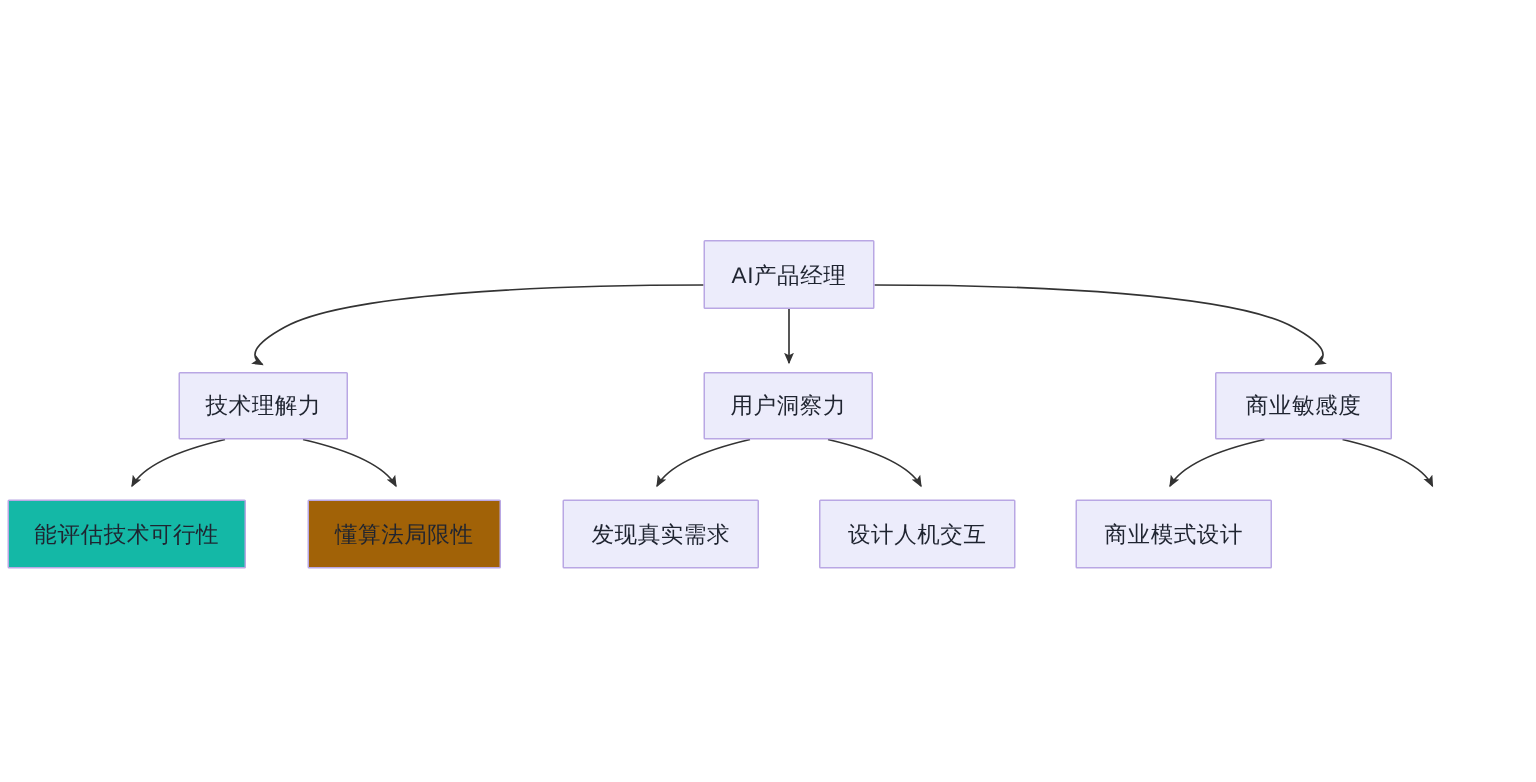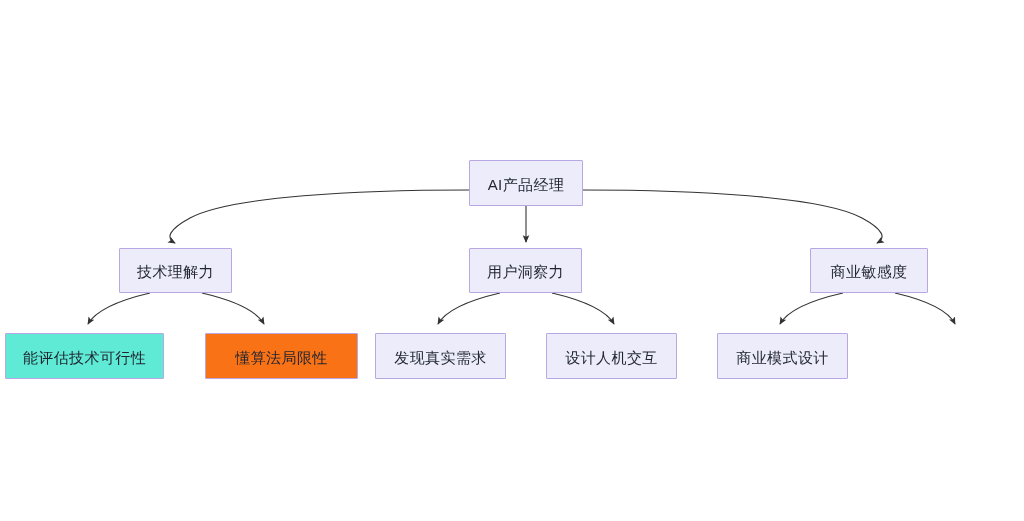--- a/index.html
+++ b/index.html
@@ -82,24 +82,24 @@
   <div class="node" id="node-root" style="left: 469px; top: 160px; width: 114px; height: 46px; background: rgb(236, 236, 251); border-color: rgb(185, 167, 228); color: rgb(31, 36, 48);">
     <span class="node-label">AI产品经理</span>
   </div>
   <div class="node" id="node-branch-1" style="left: 469px; top: 248px; width: 113px; height: 45px; background: rgb(236, 236, 251); border-color: rgb(185, 167, 228); color: rgb(31, 36, 48); text-align: right;">
     <span class="node-label">用户洞察力</span>
   </div>
   <div class="node" id="node-branch-2" style="left: 810px; top: 248px; width: 118px; height: 45px; background: rgb(236, 236, 251); border-color: rgb(185, 167, 228); color: rgb(31, 36, 48);">
     <span class="node-label">商业敏感度</span>
   </div>
 
-  <div class="node" id="node-leaf-0-0" style="left: 5px; top: 333px; width: 159px; height: 46px; background: #5eead4; border-color: rgb(185, 167, 228); color: rgb(31, 36, 48);">
+  <div class="node" id="node-leaf-0-0" style="left: 5px; top: 333px; width: 159px; height: 46px; background: #14b8a6; border-color: rgb(185, 167, 228); color: rgb(31, 36, 48);">
     <span class="node-label">能评估技术可行性</span>
   </div>
-  <div class="node" id="node-leaf-0-1" style="left: 205px; top: 333px; width: 153px; height: 46px; background: #f97316; border-color: rgb(185, 167, 228); color: rgb(31, 36, 48);">
+  <div class="node" id="node-leaf-0-1" style="left: 205px; top: 333px; width: 129px; height: 46px; background: #a16207; border-color: rgb(185, 167, 228); color: rgb(31, 36, 48);">
     <span class="node-label">懂算法局限性</span>
   </div>
   <div class="node" id="node-leaf-1-0" style="left: 375px; top: 333px; width: 131px; height: 46px; background: rgb(236, 236, 251); border-color: rgb(185, 167, 228); color: rgb(31, 36, 48);">
     <span class="node-label">发现真实需求</span>
   </div>
   <div class="node" id="node-leaf-2-0" style="left: 717px; top: 333px; width: 131px; height: 46px; background: rgb(236, 236, 251); border-color: rgb(185, 167, 228); color: rgb(31, 36, 48);">
     <span class="node-label">商业模式设计</span>
   </div>
   <div class="node" id="node-leaf-1-1" style="left: 546px; top: 333px; width: 131px; height: 46px; background: rgb(236, 236, 251); border-color: rgb(185, 167, 228); color: rgb(31, 36, 48);">
     <span class="node-label">设计人机交互</span>

